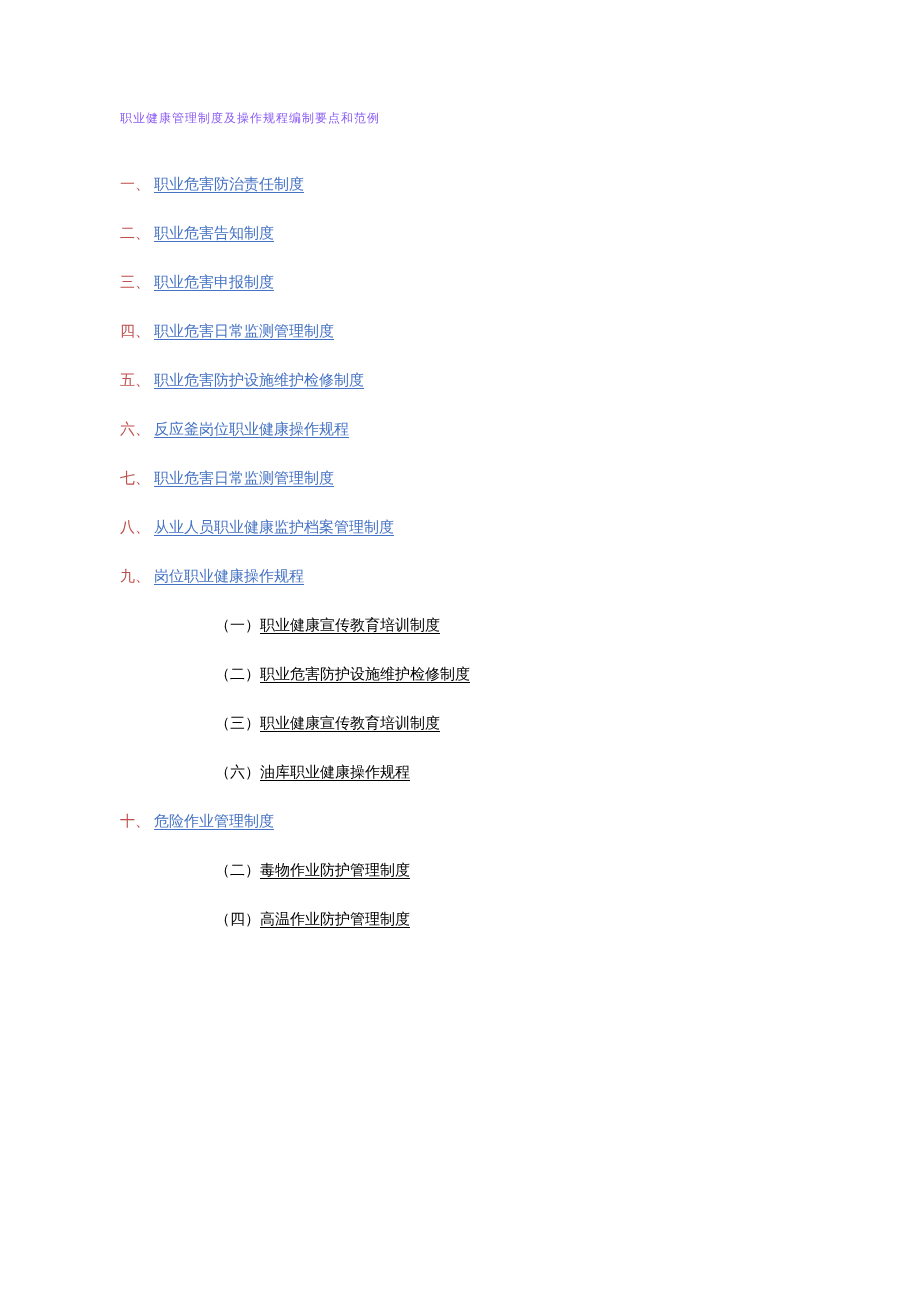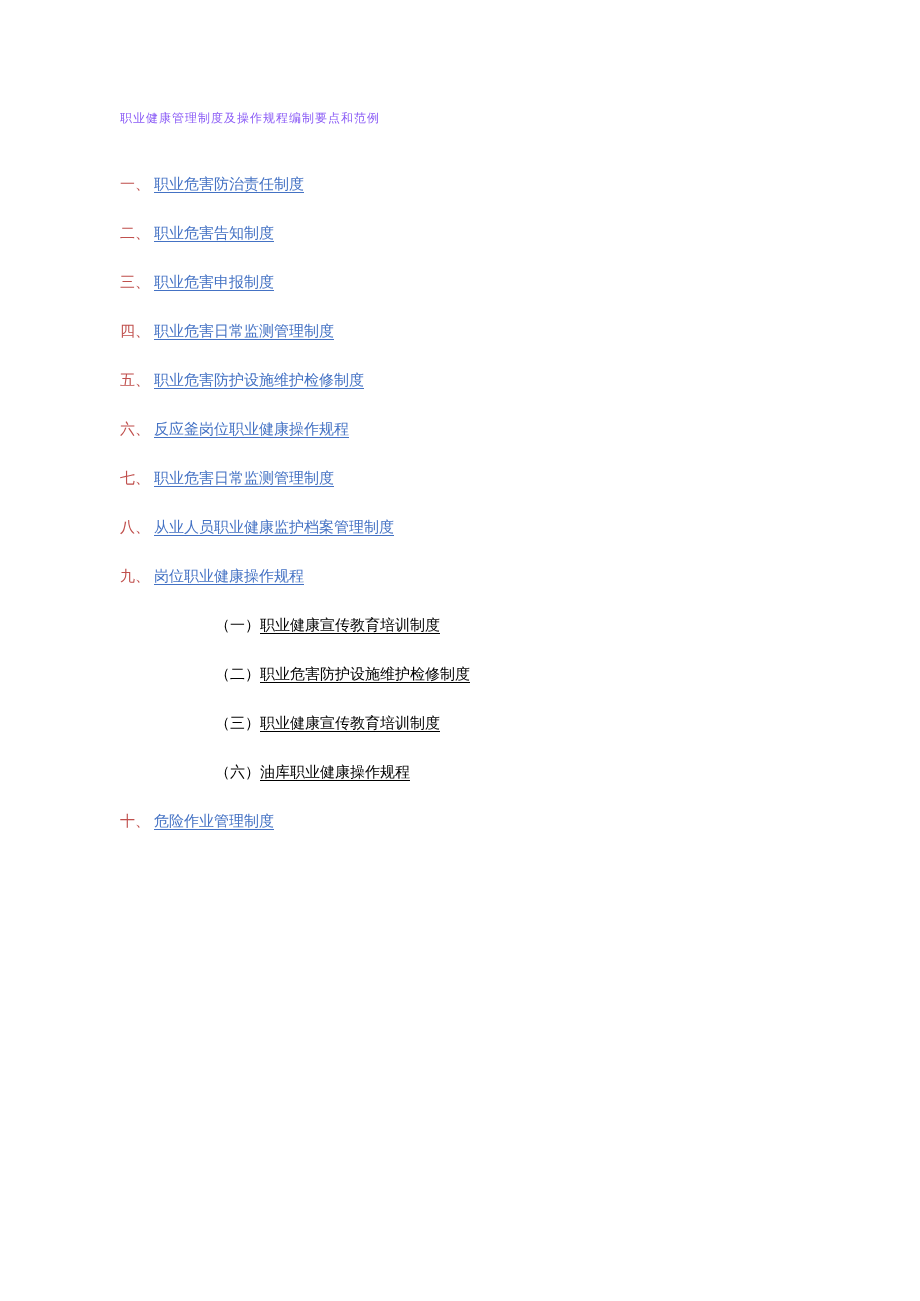--- a/index.html
+++ b/index.html
@@ -98,13 +98,19 @@
   <div class="sub-item">
     <span class="sub-num">（六）</span><a class="sub-link">油库职业健康操作规程</a>
   </div>
 </div>
 
 <div class="toc-item">
   <span class="num">十、</span><a class="link">危险作业管理制度</a>
 </div>
 
 <div class="sub-list">
+  <div class="sub-item">
+    <span class="sub-num">（二）</span><a class="sub-link">毒物作业防护管理制度</a>
+  </div>
+  <div class="sub-item">
+    <span class="sub-num">（四）</span><a class="sub-link">高温作业防护管理制度</a>
+  </div>
 </div>
 
 </body></html>

